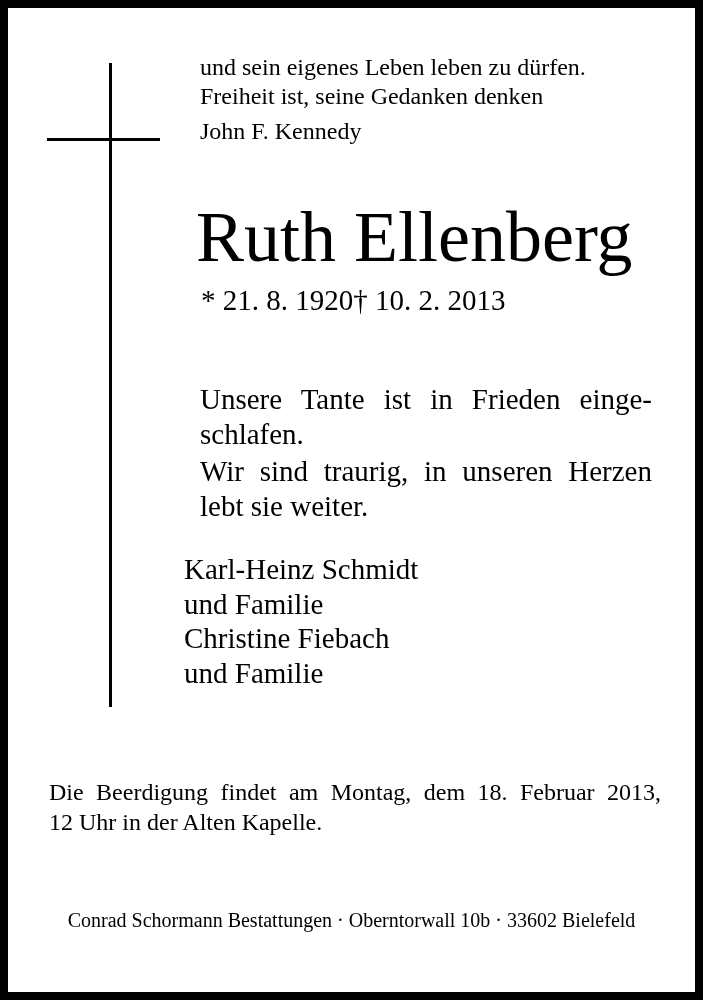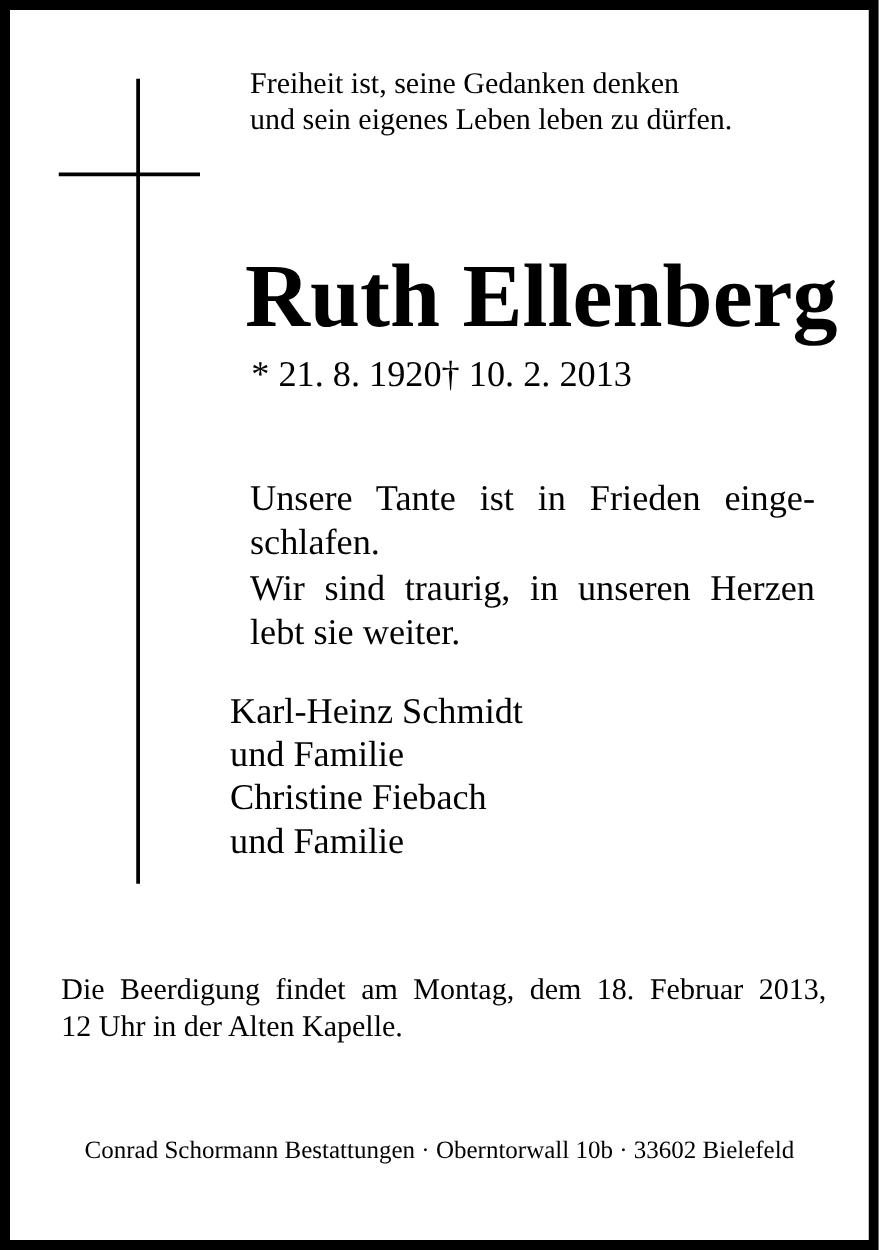--- a/index.html
+++ b/index.html
@@ -48,21 +48,21 @@
   .quote .attribution {
     margin-top: 7px;
   }
   
   .deceased-name {
     position: absolute;
     left: 188px;
     top: 192px;
     font-size: 72px;
     line-height: 1.05;
-    font-weight: bold;
+    font-weight: normal;
     margin: 0;
     white-space: nowrap;
     color: #000000;
   }
   
   .dates {
     position: absolute;
     left: 193px;
     top: 276px;
     display: flex;
@@ -120,22 +120,23 @@
 <body>
 
 <div class="page">
 
   <div>
     <div class="cross-v"></div>
     <div class="cross-h"></div>
   </div>
 
   <div class="quote">
+    <div>und sein eigenes Leben leben zu dürfen.</div>
     <div>Freiheit ist, seine Gedanken denken</div>
-    <div>und sein eigenes Leben leben zu dürfen.</div>
+    <div class="attribution">John F. Kennedy</div>
   </div>
 
   <h1 class="deceased-name">Ruth Ellenberg</h1>
 
   <div class="dates">
     <span>* 21. 8. 1920</span>
     <span>† 10. 2. 2013</span>
   </div>
 
   <div class="message">

